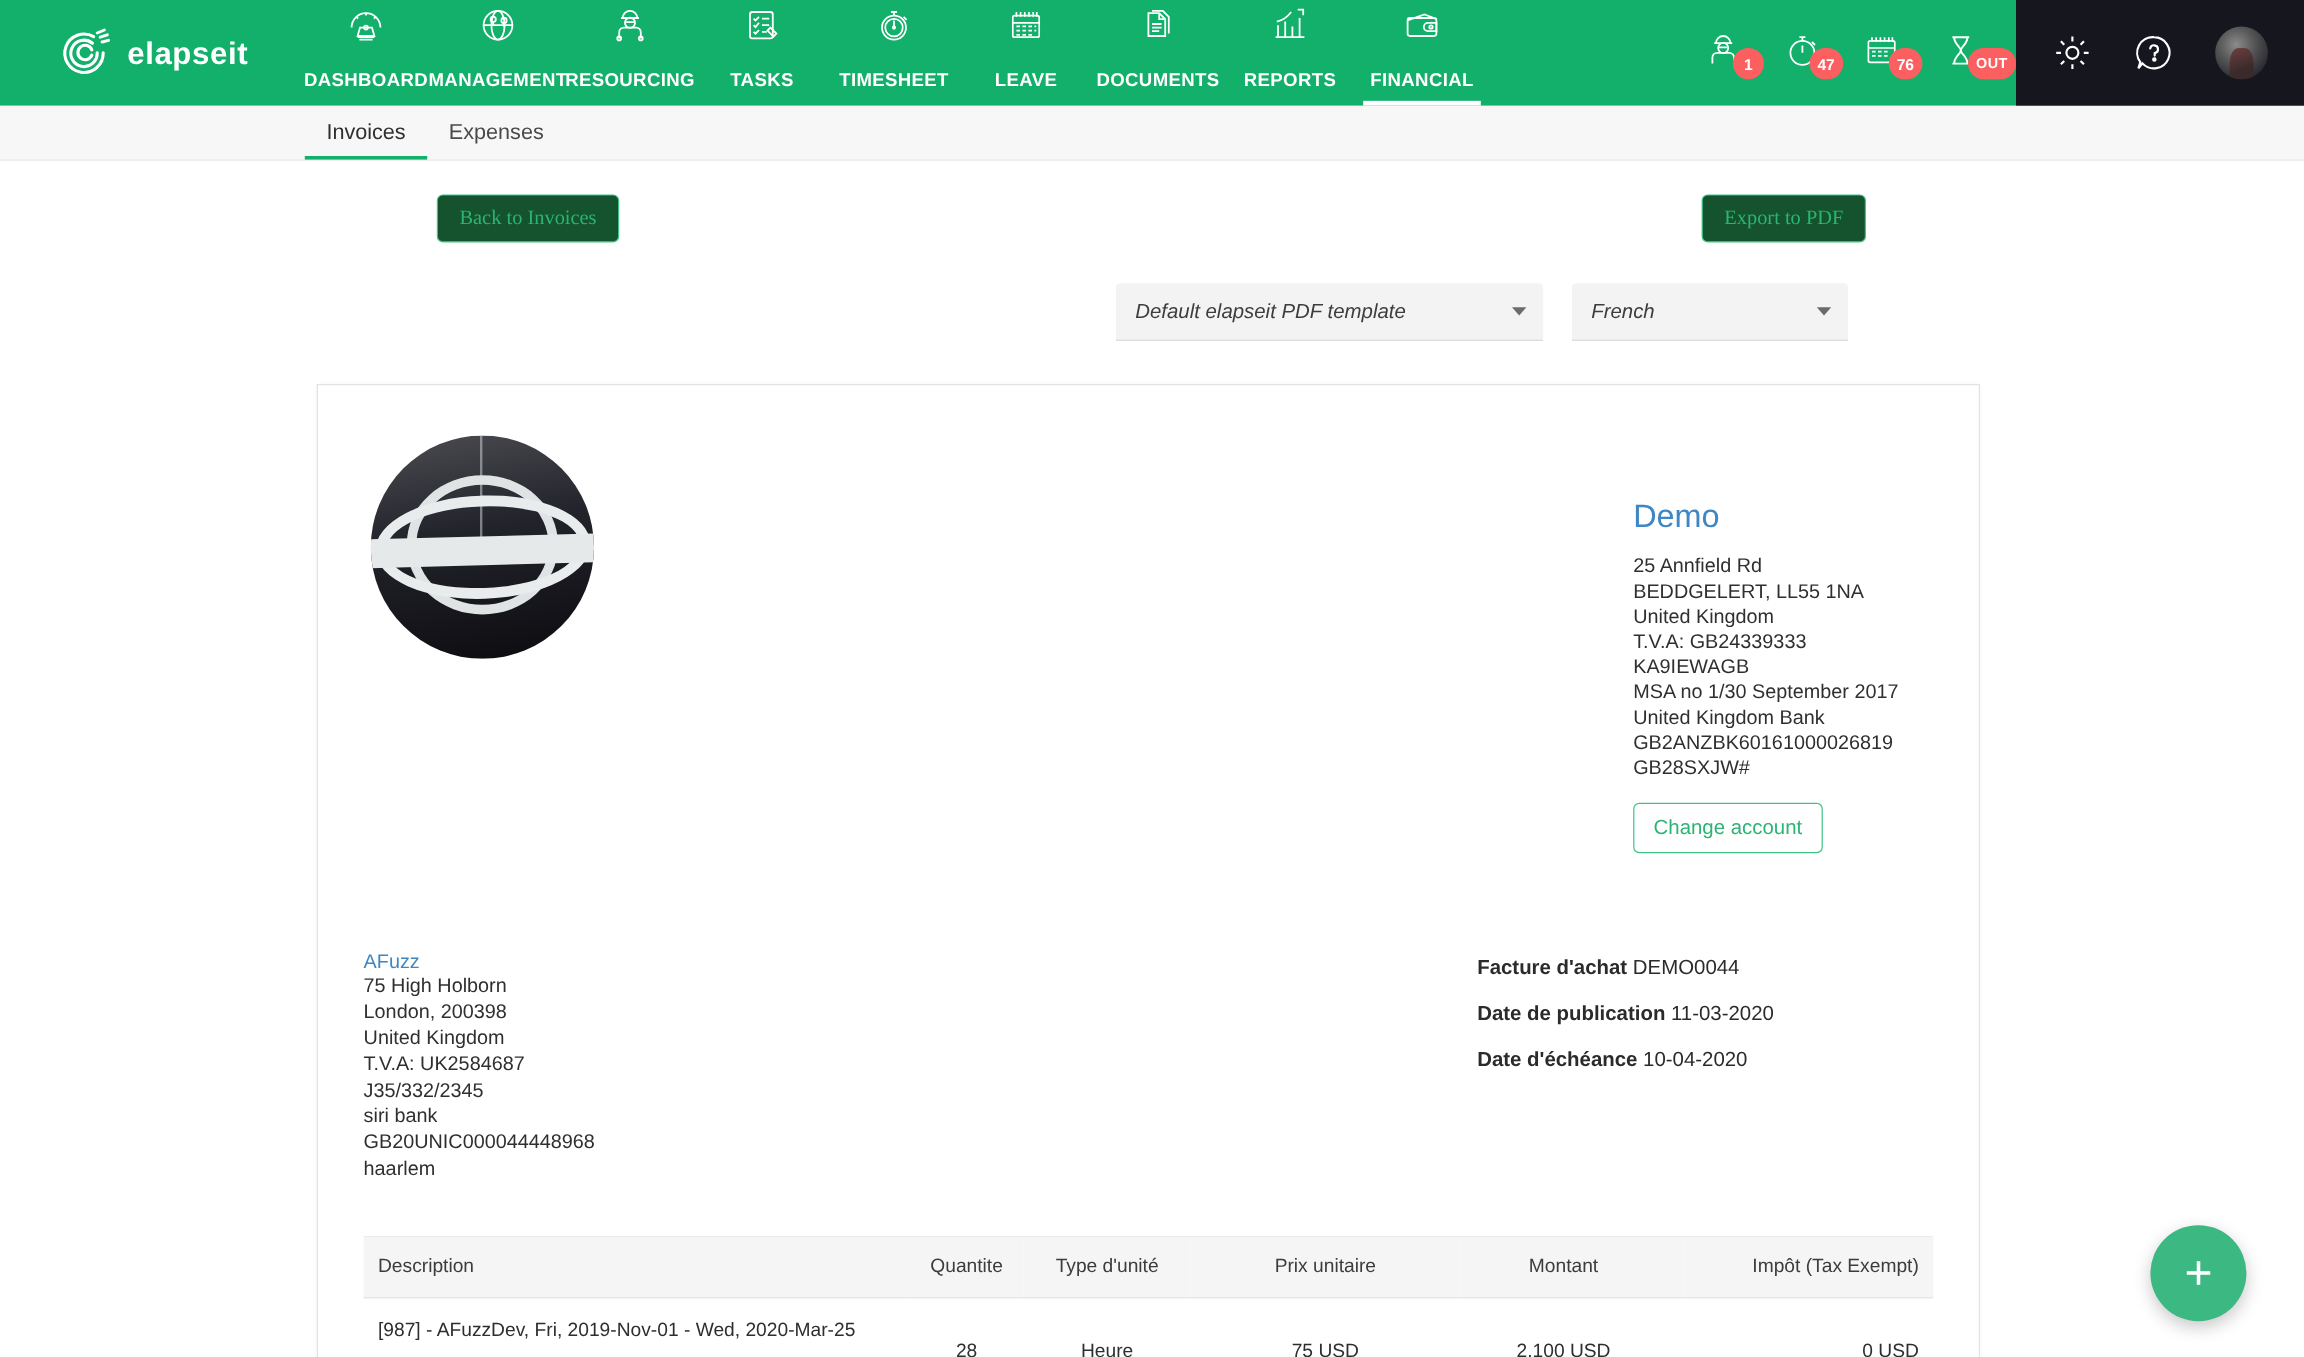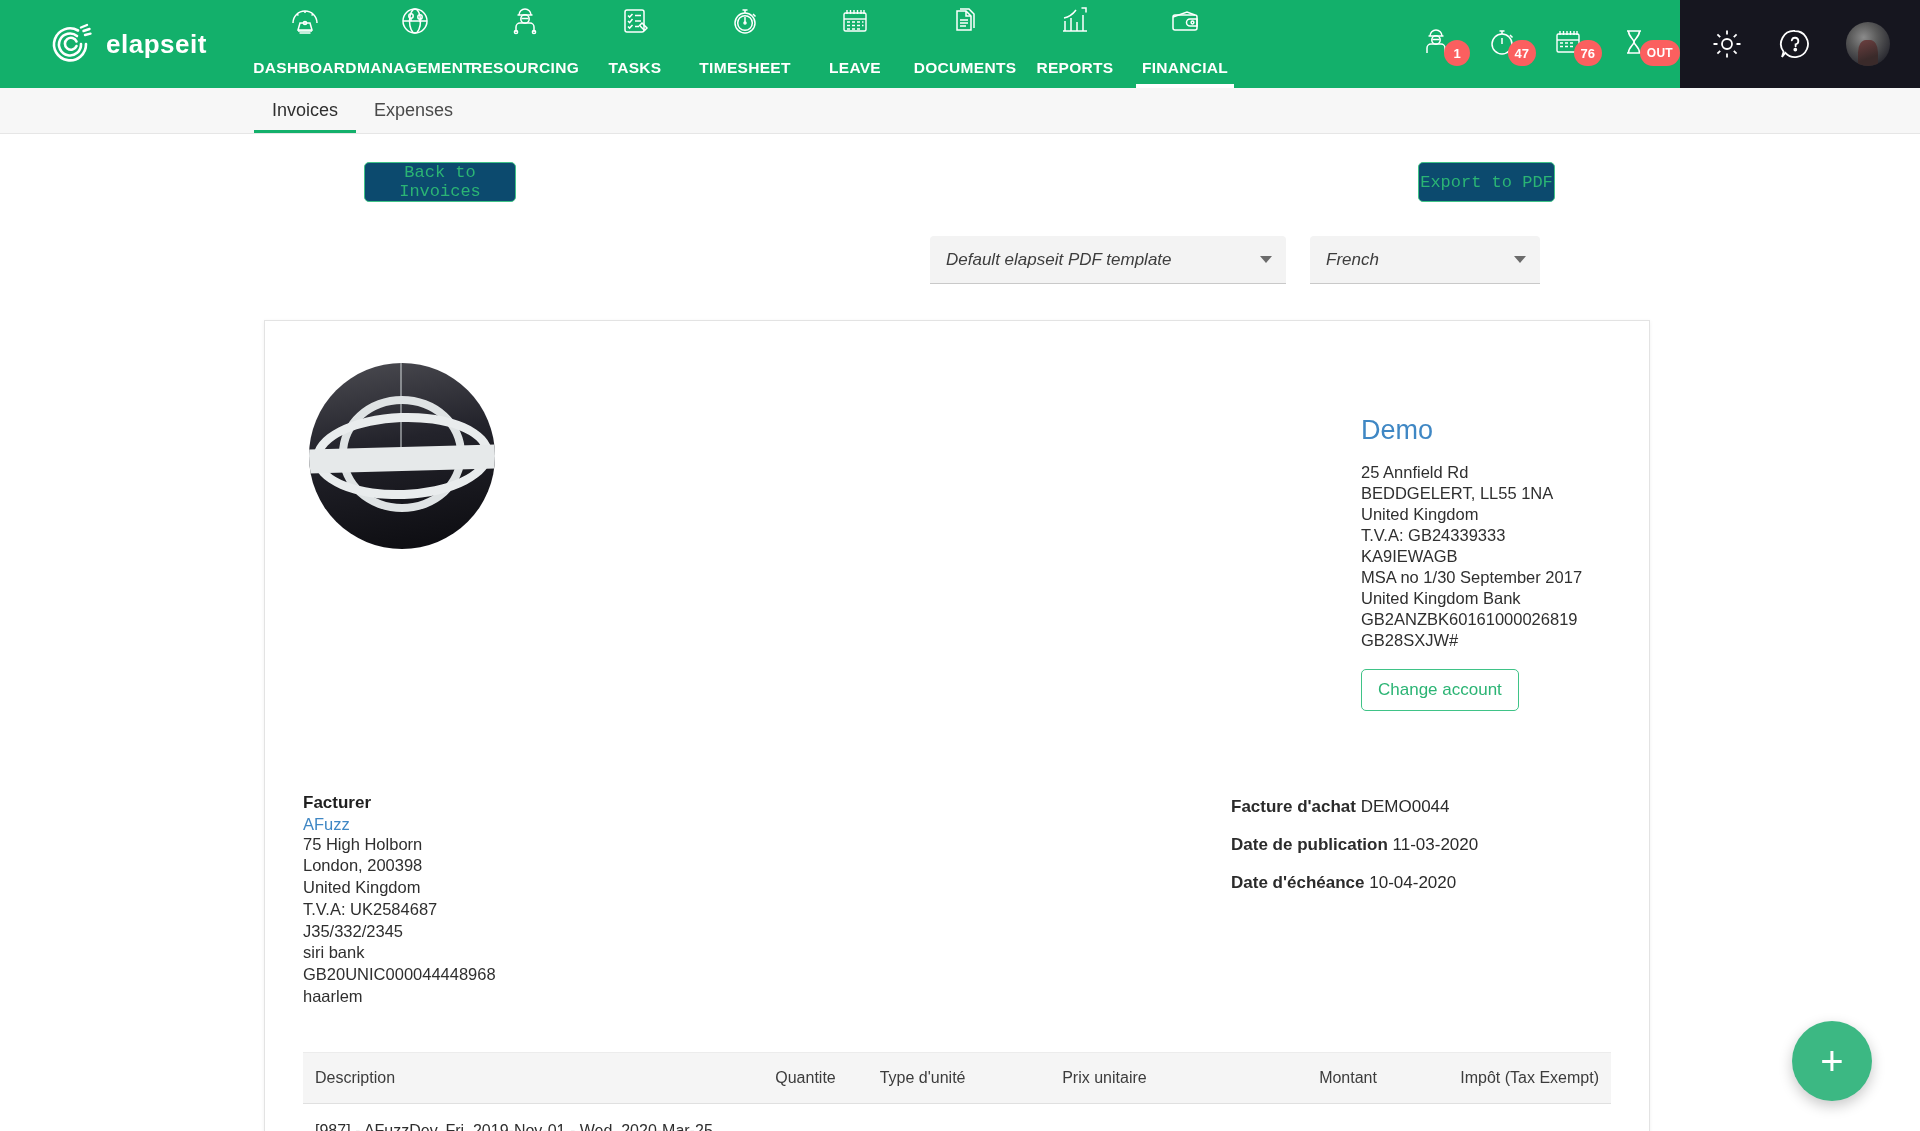--- a/index.html
+++ b/index.html
@@ -135,24 +135,24 @@
   
   .actionrow {
     height: 86px;
     position: relative;
     background: #fff;
   }
   .btn-outline {
     position: absolute;
     border: 1px solid #3fc387;
     color: #2bb474;
-    background: #0c4a6e;
+    background: #14532d;
     border-radius: 5px;
     font-size: 17px;
-    font-family: Liberation Mono, monospace;
+    font-family: Liberation Serif, serif;
     cursor: pointer;
     display:flex; align-items:center; justify-content:center;
   }
   #back-to-invoices { left: 364px; top: 28px; width: 152px; height: 40px; }
   #export-to-pdf  { left: 1418px; top: 28px; width: 137px; height: 40px; }
 
   
   .selectrow { position: relative; height: 92px; background:#fff;font-style:italic; }
   .sel {
     position: absolute;
@@ -282,21 +282,21 @@
     padding: 14px 12px;
     font-size: 16px;
     color: #2e2e2e;
     border-bottom: 1px solid #ececec;
     vertical-align: middle;
   }
   .c-desc  { text-align: left;  width: 470px; }
   .c-qty   { text-align: center; width: 96px; }
   .c-unit  { text-align: center; width: 140px; }
   .c-price { text-align: center; width: 230px; }
-  .c-amt   { text-align: right;  width: 190px; padding-right: 26px !important; }
+  .c-amt   { text-align: center;  width: 190px; padding-right: 26px !important; }
   .c-tax   { text-align: right;  width: 210px; }
   .desc-l1 { line-height: 1.6; }
   .desc-l2 { line-height: 1.6; margin-top: 12px; }
 
   
   #fab {
     position: absolute;
     right: 48px; bottom: 30px;
     width: 80px; height: 80px;
     border-radius: 50%;
@@ -558,21 +558,20 @@
       <div class="addr-line">MSA no 1/30 September 2017</div>
       <div class="addr-line">United Kingdom Bank</div>
       <div class="addr-line">GB2ANZBK60161000026819</div>
       <div class="addr-line">GB28SXJW#</div>
       <button id="change-account">Change account</button>
     </div>
   </div>
 
   <div class="card-mid">
     <div class="billto">
-      <div class="ttl">Facturer</div>
       <div class="lnk">AFuzz</div>
       <div class="ln">75 High Holborn</div>
       <div class="ln">London, 200398</div>
       <div class="ln">United Kingdom</div>
       <div class="ln">T.V.A: UK2584687</div>
       <div class="ln">J35/332/2345</div>
       <div class="ln">siri bank</div>
       <div class="ln">GB20UNIC000044448968</div>
       <div class="ln">haarlem</div>
     </div>

